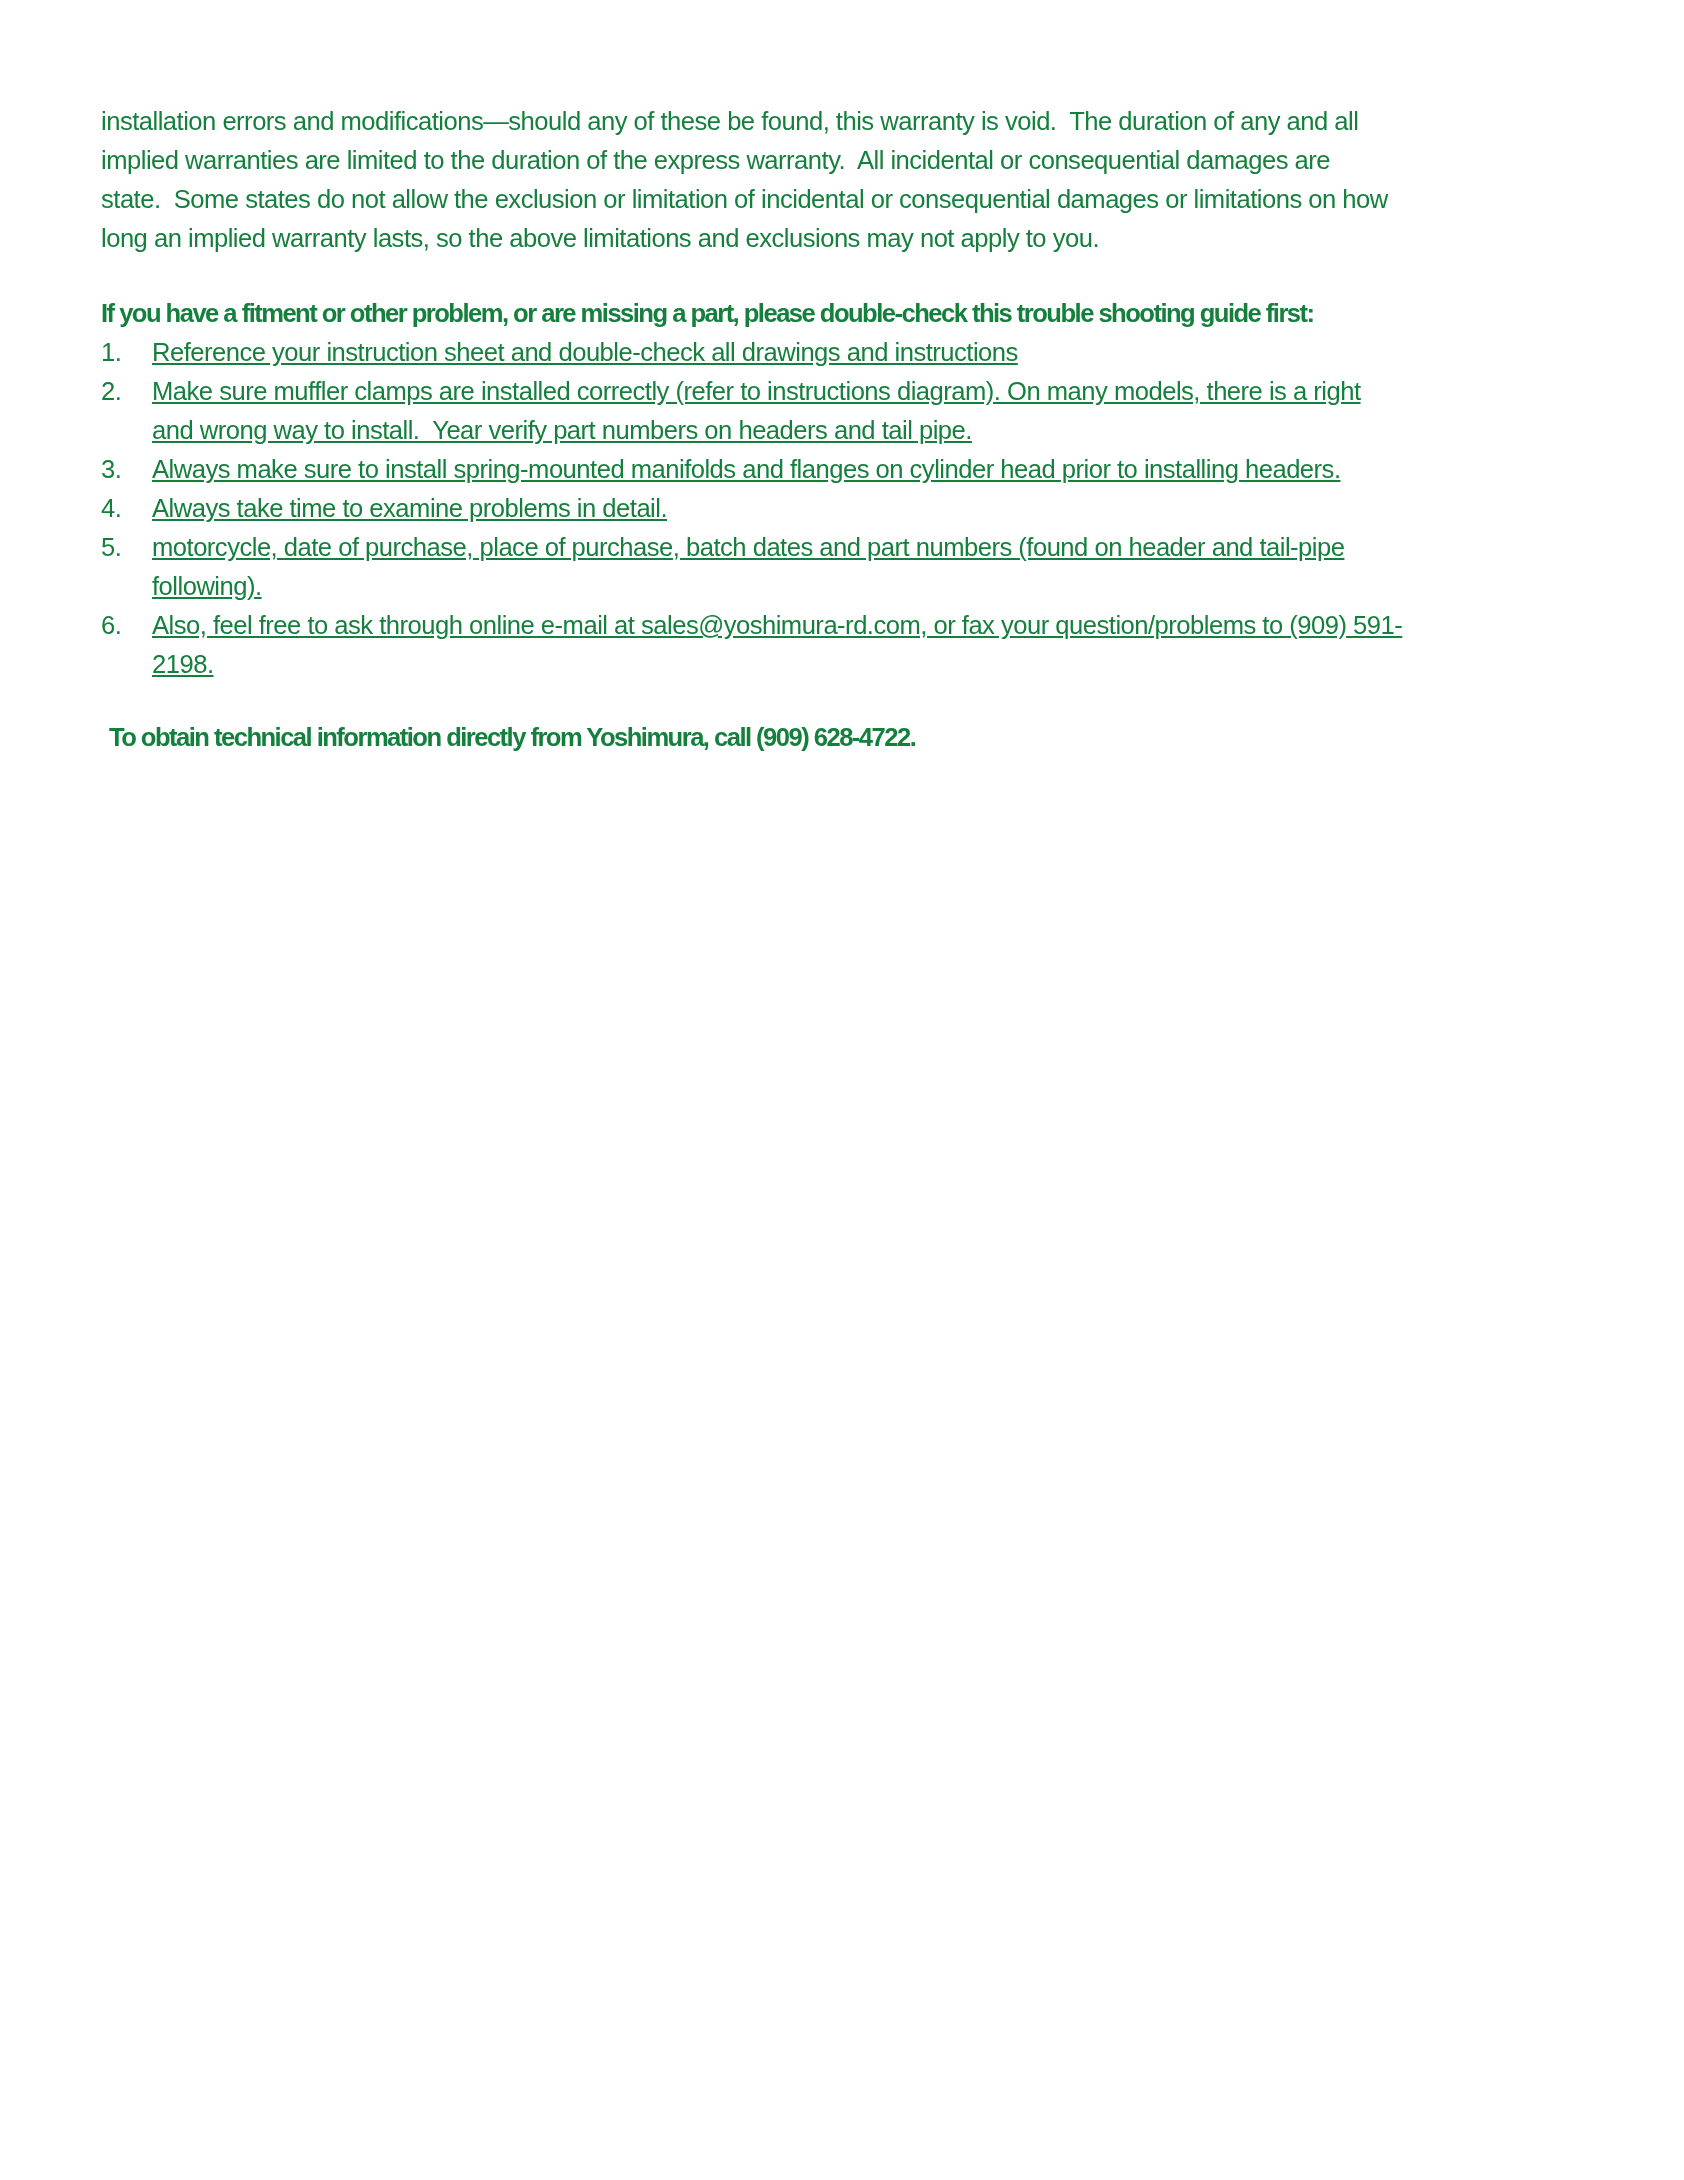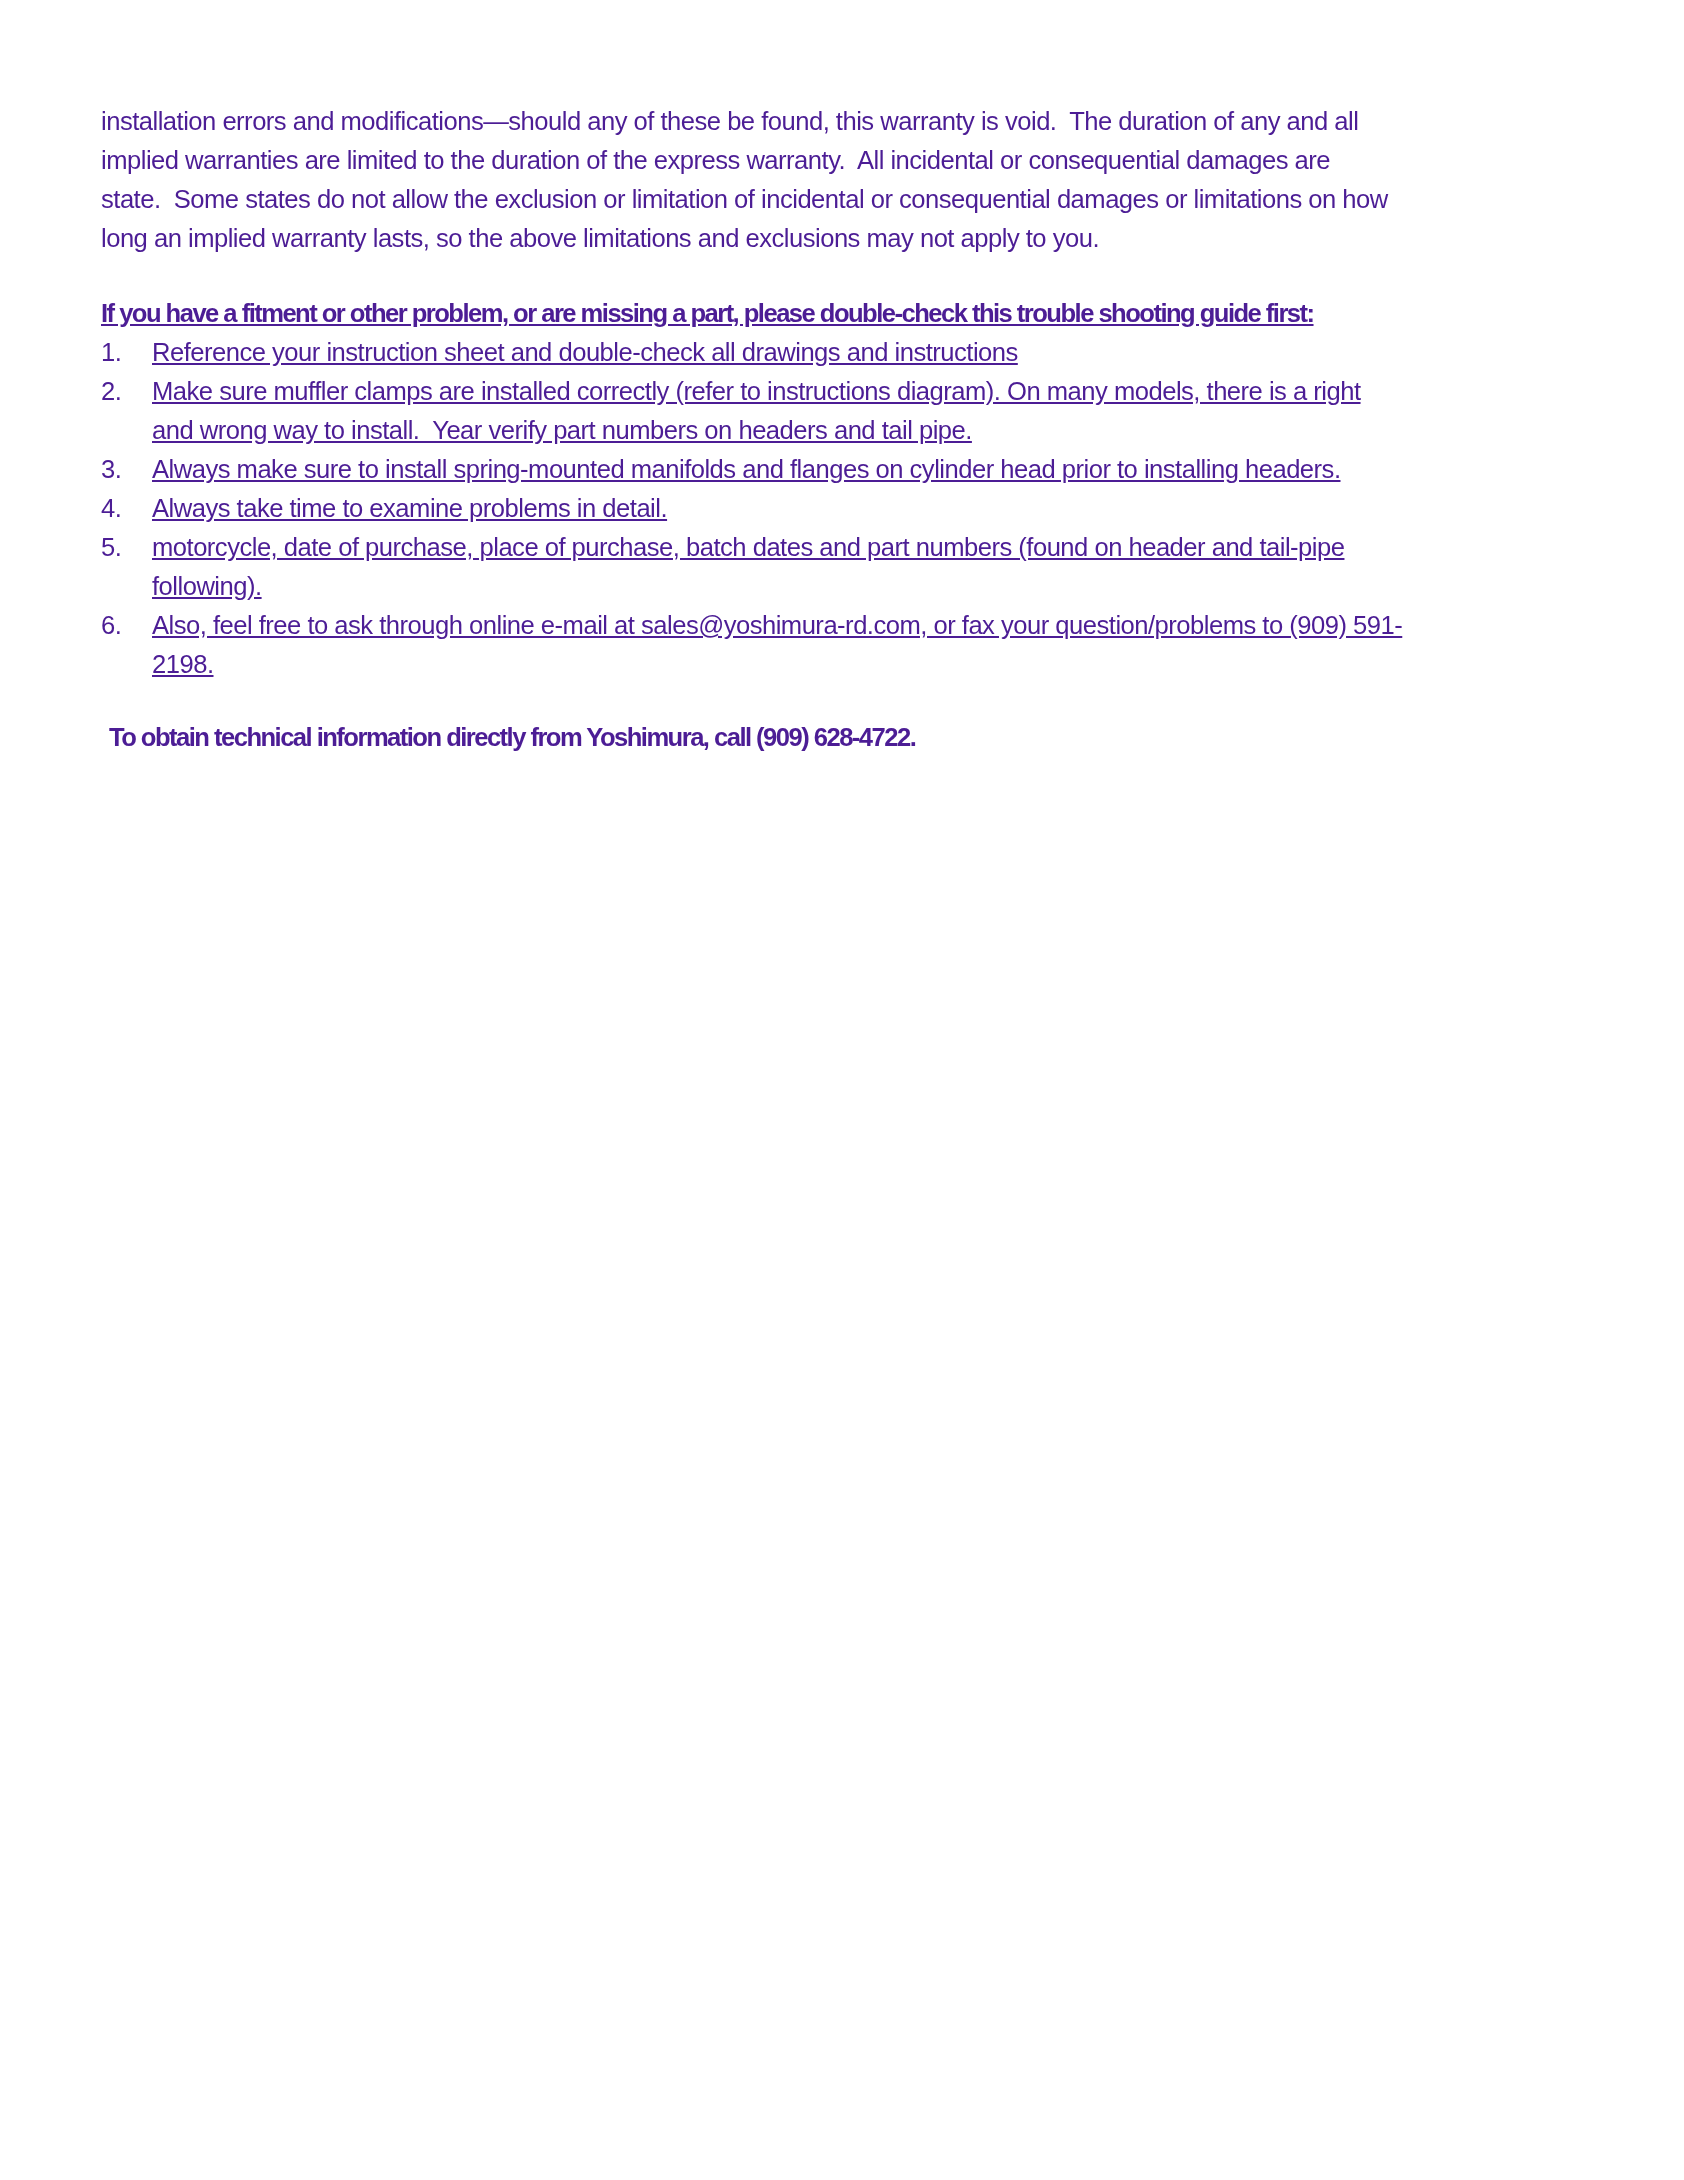--- a/index.html
+++ b/index.html
@@ -6,21 +6,21 @@
     margin: 0;
     padding: 0;
     background: #ffffff;
   }
   .page {
     position: relative;
     width: 1685px;
     height: 2181px;
     background: #ffffff;
     font-family: "Liberation Sans", sans-serif;
-    color: #4c1d95;
+    color: #15803d;
     overflow: hidden;
   }
   .content {
     position: absolute;
     left: 101px;
     top: 102px;
     width: 1484px;
   }
   .line {
     font-size: 25.6px;
@@ -28,21 +28,20 @@
     height: 39px;
     white-space: pre;
     letter-spacing: -0.02em;
   }
   .heading {
     font-weight: bold;
     letter-spacing: -0.06em;
   }
   .heading-gap {
     margin-top: 36px;
-    text-decoration: underline;
   }
   .list {
     margin: 0;
   }
   .list-item {
     display: flex;
     align-items: flex-start;
   }
   .num {
     flex: 0 0 51px;

